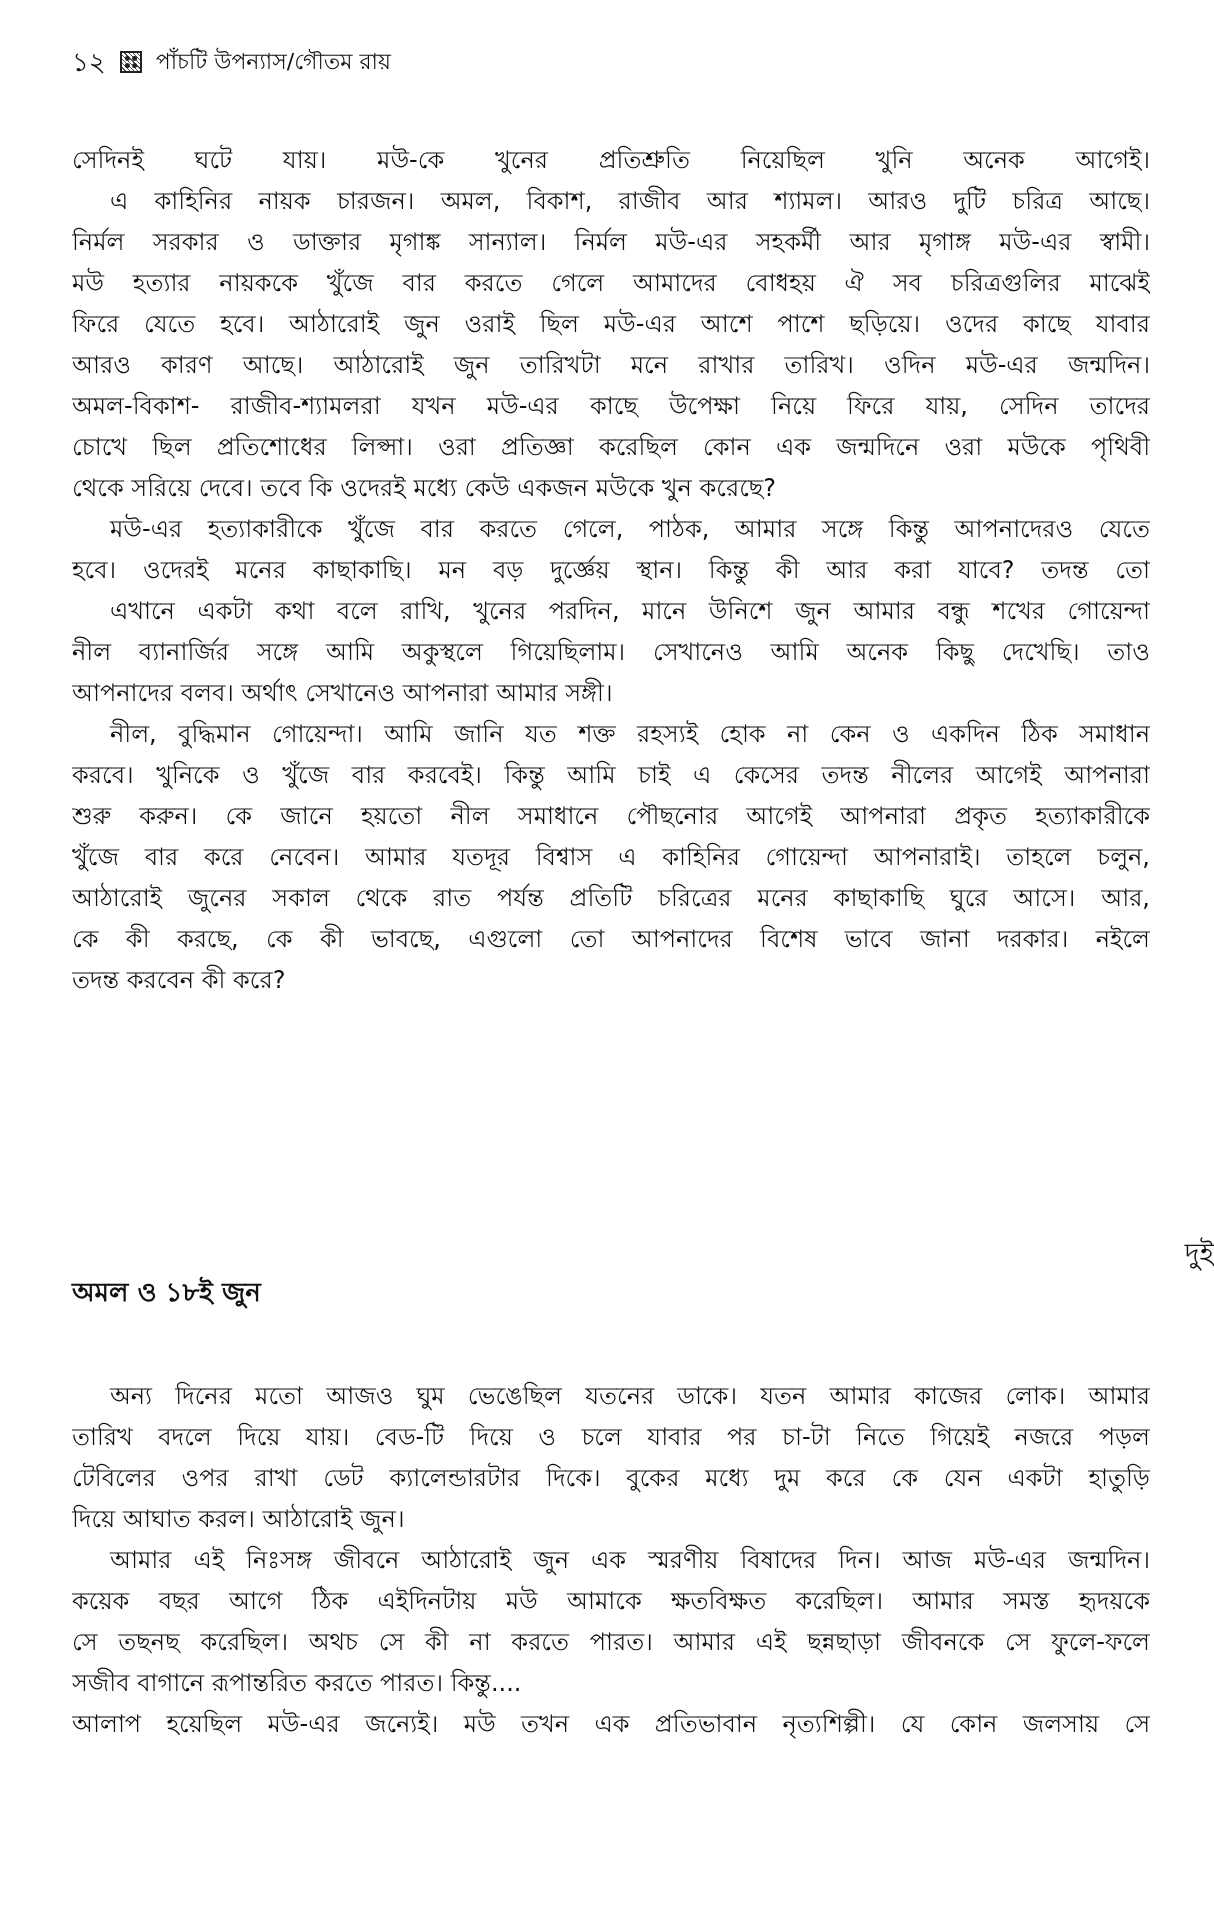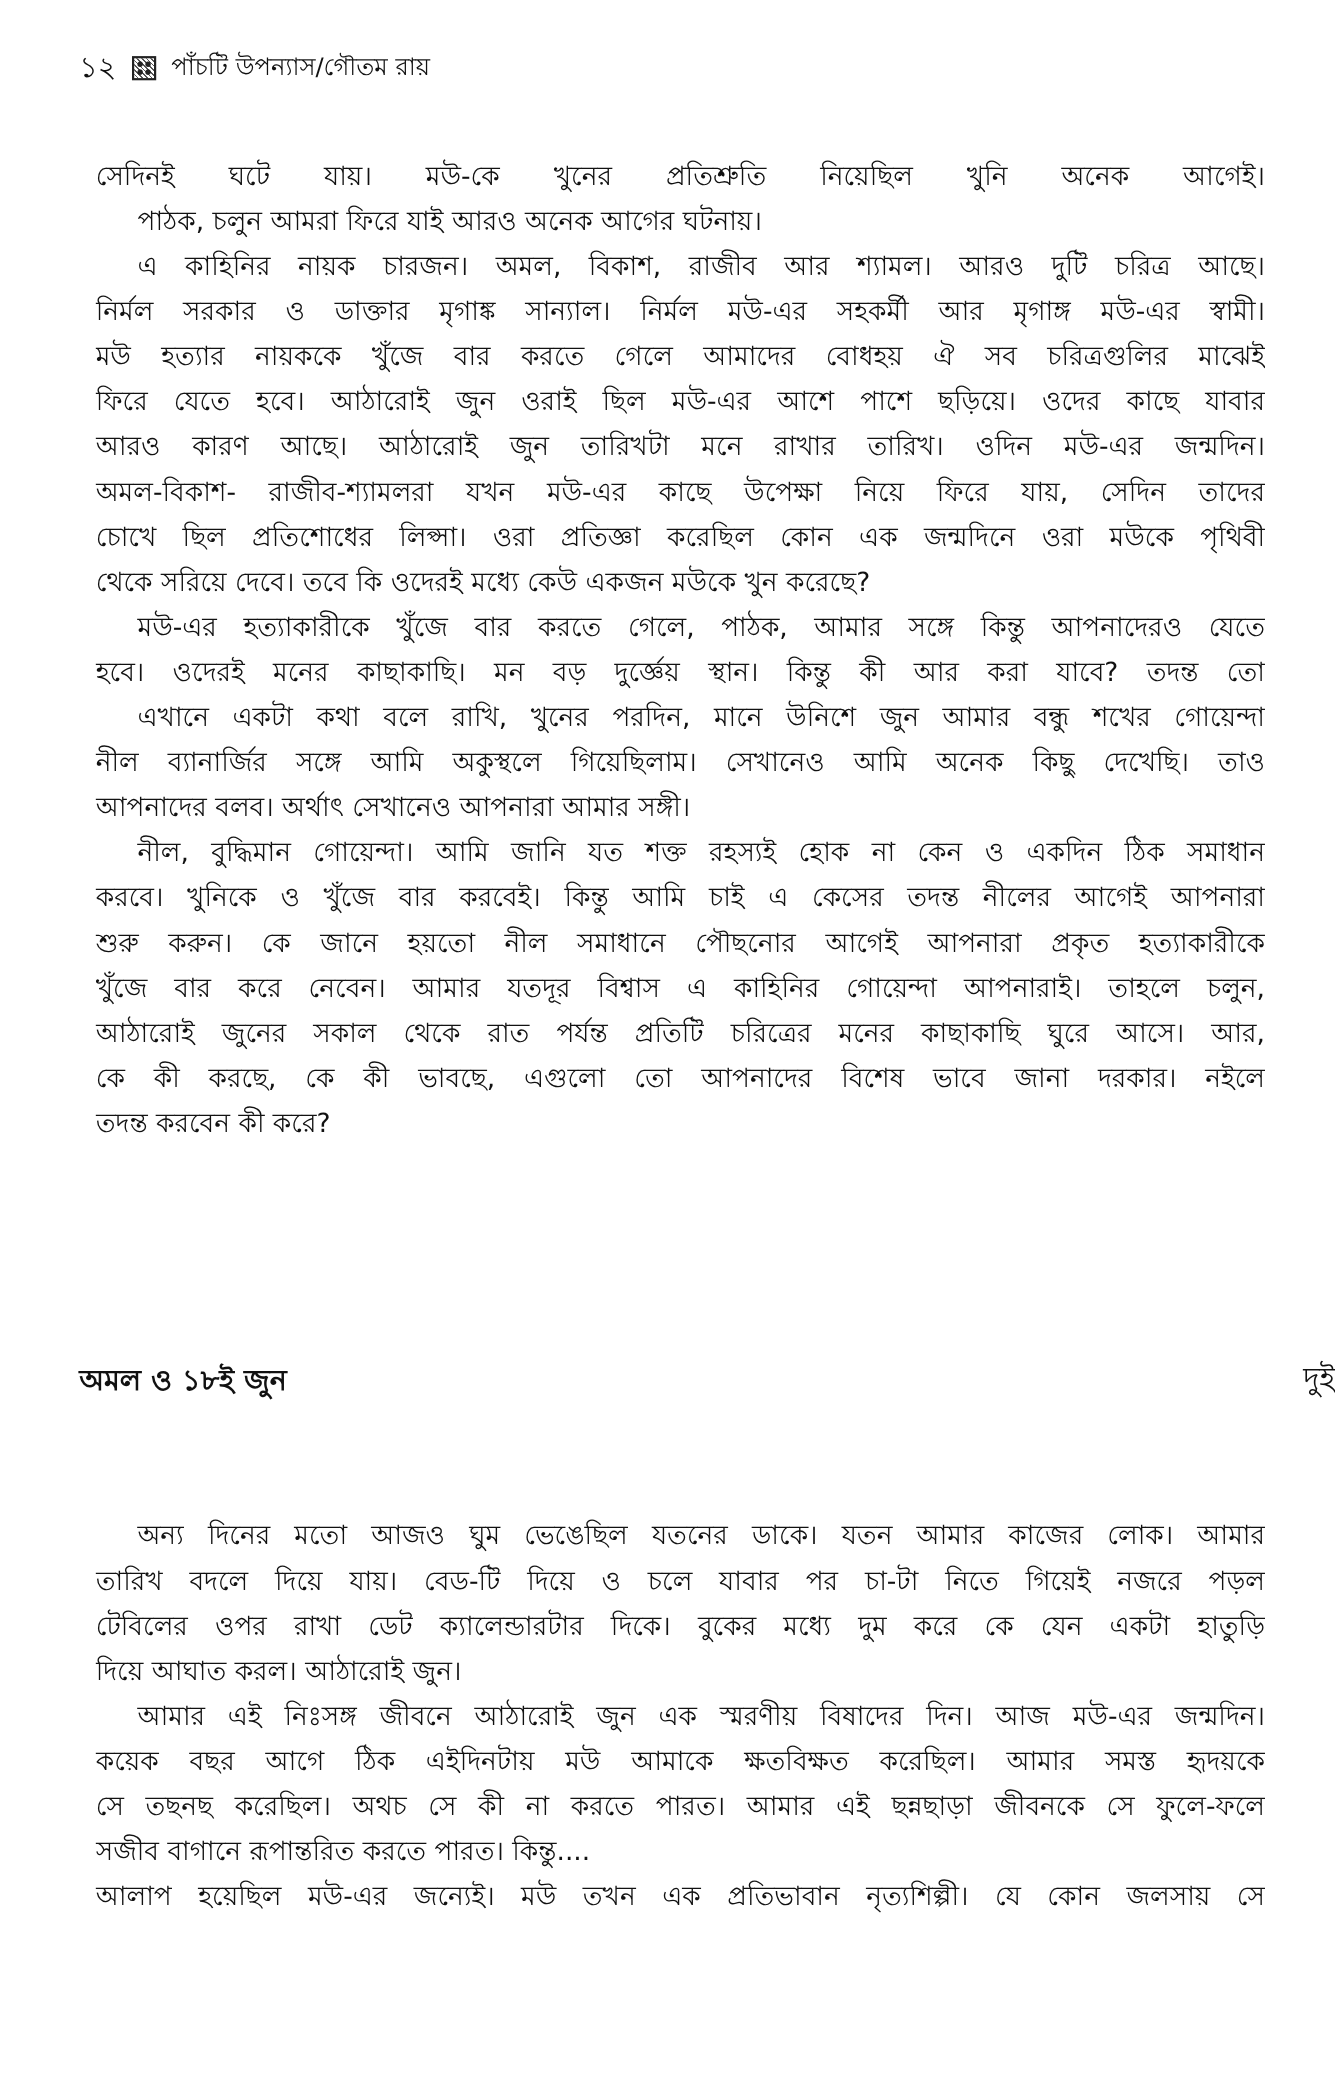--- a/index.html
+++ b/index.html
@@ -56,60 +56,58 @@
       width: 1078px;
       font-size: 24px;
       line-height: 41px;
     }
     .line {
       height: 41px;
       white-space: nowrap;
       overflow: hidden;
       text-align: justify;
       text-align-last: justify;
-      margin-left: 15px;
     }
     .line.last {
       text-align-last: left;
     }
     .line.indent {
       padding-left: 38px;
     }
     .section-number {
       position: absolute;
       left: 0;
       width: 1214px;
       top: 1232px;
       text-align: right;
       font-size: 28px;
       line-height: 44px;
     }
     .chapter-title {
       position: absolute;
       left: 72px;
-      top: 1234px;
+      top: 1270px;
       font-size: 26px;
       font-weight: bold;
       line-height: 44px;
     }
   </style>
 </head>
 <body>
 
 <div class="page">
 
   <div class="running-header">
     <span class="page-number">১২</span>
     <span class="ornament"></span>
     <span>পাঁচটি উপন্যাস/গৌতম রায়</span>
   </div>
 
   <div class="body-text" style="top:140px;">
     <div class="line">সেদিনই ঘটে যায়। মউ-কে খুনের প্রতিশ্রুতি নিয়েছিল খুনি অনেক আগেই।</div>
-    <div class="line indent last">পাঠক, চলুন আমরা ফিরে যাই আরও অনেক আগের ঘটনায়।</div>
     <div class="line indent">এ কাহিনির নায়ক চারজন। অমল, বিকাশ, রাজীব আর শ্যামল। আরও দুটি চরিত্র আছে।</div>
     <div class="line">নির্মল সরকার ও ডাক্তার মৃগাঙ্ক সান্যাল। নির্মল মউ-এর সহকর্মী আর মৃগাঙ্গ মউ-এর স্বামী।</div>
     <div class="line">মউ  হত্যার নায়ককে খুঁজে বার করতে গেলে আমাদের বোধহয় ঐ সব চরিত্রগুলির মাঝেই</div>
     <div class="line">ফিরে যেতে হবে। আঠারোই জুন ওরাই ছিল মউ-এর আশে পাশে ছড়িয়ে। ওদের কাছে যাবার</div>
     <div class="line">আরও কারণ আছে। আঠারোই জুন তারিখটা মনে রাখার তারিখ। ওদিন মউ-এর জন্মদিন।</div>
     <div class="line">অমল-বিকাশ- রাজীব-শ্যামলরা যখন মউ-এর কাছে উপেক্ষা নিয়ে ফিরে যায়, সেদিন তাদের</div>
     <div class="line">চোখে ছিল প্রতিশোধের লিপ্সা। ওরা প্রতিজ্ঞা করেছিল কোন এক জন্মদিনে ওরা মউকে পৃথিবী</div>
     <div class="line last">থেকে সরিয়ে দেবে। তবে কি ওদেরই মধ্যে কেউ একজন মউকে খুন করেছে?</div>
     <div class="line indent">মউ-এর হত্যাকারীকে খুঁজে বার করতে গেলে, পাঠক, আমার সঙ্গে কিন্তু আপনাদেরও যেতে</div>
     <div class="line">হবে। ওদেরই মনের কাছাকাছি। মন বড় দুর্জ্ঞেয় স্থান। কিন্তু কী আর করা যাবে? তদন্ত তো</div>

